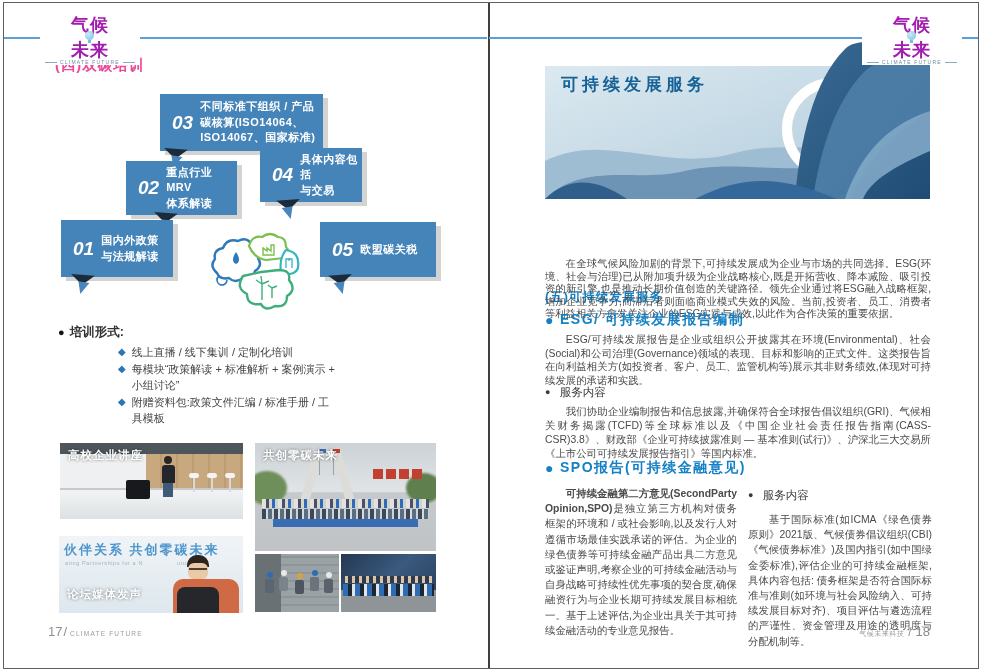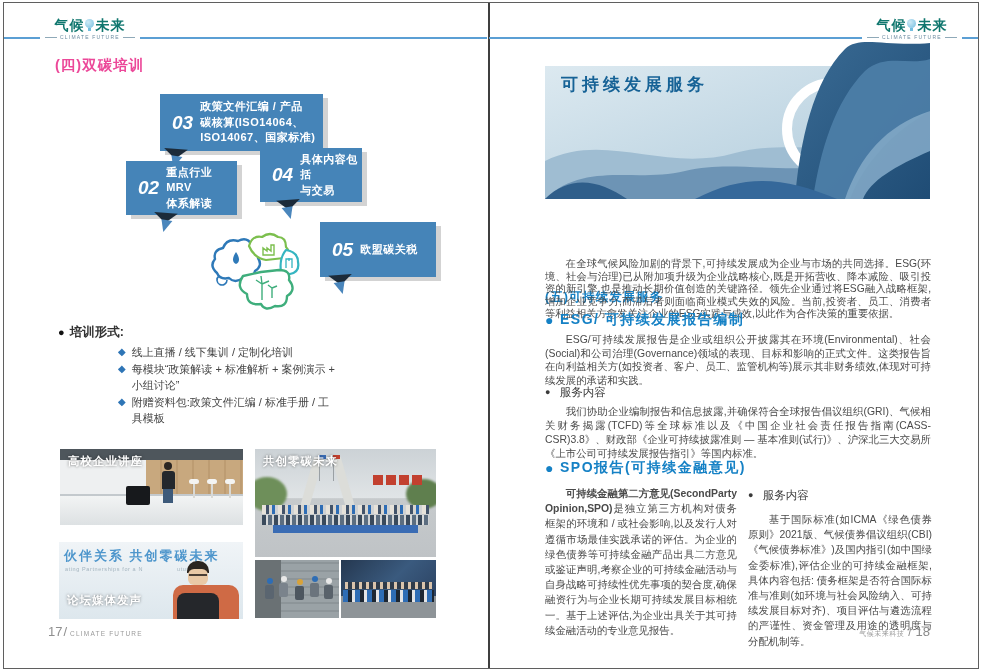--- a/index.html
+++ b/index.html
@@ -4,41 +4,41 @@
 <style>
   html,body{margin:0;padding:0;background:#fff;}
   #canvas{position:relative;width:982px;height:672px;background:#fff;overflow:hidden;
           font-family:"Liberation Sans","DejaVu Sans",sans-serif;}
   .frame{position:absolute;left:3px;top:2px;right:3px;bottom:3px;border:1.5px solid #5f5f5f;pointer-events:none;}
   .pagediv{position:absolute;left:488px;top:3px;width:1.5px;height:665px;background:#3f3f3f;}
 
   
   .hline{position:absolute;top:37px;height:1.5px;background:#5B9FD4;}
   .logo{position:absolute;top:17px;background:#fff;display:flex;flex-direction:column;align-items:center;padding:0 5px;z-index:3;}
-  .logo-row{display:flex;align-items:center;font-size:14px;font-weight:bold;color:#0f766e;letter-spacing:1px;line-height:16px;}
+  .logo-row{display:flex;align-items:center;font-size:18px;font-weight:bold;color:#a21caf;letter-spacing:1px;line-height:16px;flex-direction:column;}
   .bulb{width:9px;height:9px;border-radius:50%;background:radial-gradient(circle at 35% 35%,#cfeaf6,#74BEE0);margin:0 1px;position:relative;top:-2px;}
   .bulb:after{content:"";position:absolute;left:3px;bottom:-3px;width:3px;height:3px;background:#74BEE0;}
   .logo-en{display:flex;align-items:center;gap:3px;font-size:5px;color:#6b8ba0;letter-spacing:1.2px;margin-top:1px;}
   .logo-en i{display:block;width:12px;height:1px;background:#8fa9b8;}
 
   
   .ltitle{position:absolute;left:55px;top:56px;font-size:14.5px;font-weight:bold;color:#ec4899;letter-spacing:1px;}
   .bubble{position:absolute;background:#4584B8;color:#fff;display:flex;align-items:center;box-shadow:5px 4px 0 #d3d3d3;z-index:2;}
   .bubble .num{font-size:19px;font-weight:bold;padding:0 7px 0 12px;font-style:italic;}
   .bubble .btext{font-size:11px;font-weight:bold;line-height:15.5px;letter-spacing:.5px;}
   .tail{position:absolute;width:28px;height:20px;bottom:-17px;}
   .tail.flip{transform:scaleX(-1);}
 
   .train-head{position:absolute;left:58px;top:324px;font-size:12.5px;font-weight:bold;color:#333;}
   .train-head .dot{color:#111;margin-right:5px;font-size:11px;}
   .train-list{position:absolute;left:118px;top:344px;width:222px;}
   .train-item{display:flex;font-size:11px;color:#444;line-height:16px;margin-bottom:1px;}
   .train-item .dia{color:#2E75B6;margin-right:6px;font-size:10px;line-height:16px;}
 
-  .photo{position:absolute;overflow:hidden;background:#ccc;margin-top:6px;}
+  .photo{position:absolute;overflow:hidden;background:#ccc;}
   .pcap{position:absolute;left:8px;top:5px;color:#fff;font-size:11.5px;font-weight:bold;letter-spacing:1px;text-shadow:0 0 3px rgba(0,0,0,.55);z-index:5;}
 
   
   #photoA{left:60px;top:443px;width:183px;height:76px;background:#d6d3cb;}
   .pa-top{position:absolute;left:0;top:0;width:100%;height:11px;background:#4e565c;}
   .pa-screen{position:absolute;left:0;top:11px;width:47%;height:36px;background:#eef0f1;border-right:1px solid #c7ccd0;}
   .pa-wood{position:absolute;left:47%;top:11px;right:0;height:38px;background:repeating-linear-gradient(90deg,#c8a87e 0 14px,#bd9c72 14px 16px);}
   .pa-desk{position:absolute;left:0;bottom:0;width:100%;height:29px;background:linear-gradient(#f2f4f4,#dde1e3);border-top:2px solid #c3c9cd;}
   .pa-mon{position:absolute;left:36%;bottom:20px;width:24px;height:19px;background:#17191c;border-radius:2px;}
   .pa-person{position:absolute;left:55%;top:13px;width:15px;height:42px;}
@@ -126,21 +126,21 @@
         <span>CLIMATE FUTURE</span>
         <i></i>
       </div>
   </div>
 
   <div class="ltitle">(四)双碳培训</div>
 
   <div class="bubble" style="left:160px;top:94px;width:163px;height:57px;">
     <span class="num">03</span>
     <span class="btext">
-      <div>政策文件汇编 / 产品</div>
+      <div>不同标准下组织 / 产品</div>
       <div>碳核算(ISO14064、</div>
       <div>ISO14067、国家标准)</div>
     </span>
     <svg class="tail" style="left:2px;" viewBox="0 0 30 22">
         <path d="M2,0 L28,2 L14,12 Z" fill="#1C2B3A"></path>
         <path d="M10,8 L22,10 L12,22 Z" fill="#4A86BC"></path>
       </svg>
   </div>
 
   <div class="bubble" style="left:126px;top:161px;width:111px;height:54px;">
@@ -160,20 +160,31 @@
     <span class="btext">
       <div>具体内容包括</div>
       <div>与交易</div>
     </span>
     <svg class="tail flip" style="left:14px;" viewBox="0 0 30 22">
         <path d="M2,0 L28,2 L14,12 Z" fill="#1C2B3A"></path>
         <path d="M10,8 L22,10 L12,22 Z" fill="#4A86BC"></path>
       </svg>
   </div>
 
+  <div class="bubble" style="left:61px;top:220px;width:112px;height:57px;">
+    <span class="num">01</span>
+    <span class="btext">
+      <div>国内外政策</div>
+      <div>与法规解读</div>
+    </span>
+    <svg class="tail" style="left:8px;" viewBox="0 0 30 22">
+        <path d="M2,0 L28,2 L14,12 Z" fill="#1C2B3A"></path>
+        <path d="M10,8 L22,10 L12,22 Z" fill="#4A86BC"></path>
+      </svg>
+  </div>
 
   <div class="bubble" style="left:320px;top:222px;width:116px;height:55px;">
     <span class="num">05</span>
     <span class="btext">
       <div>欧盟碳关税</div>
     </span>
     <svg class="tail flip" style="left:6px;" viewBox="0 0 30 22">
         <path d="M2,0 L28,2 L14,12 Z" fill="#1C2B3A"></path>
         <path d="M10,8 L22,10 L12,22 Z" fill="#4A86BC"></path>
       </svg>

